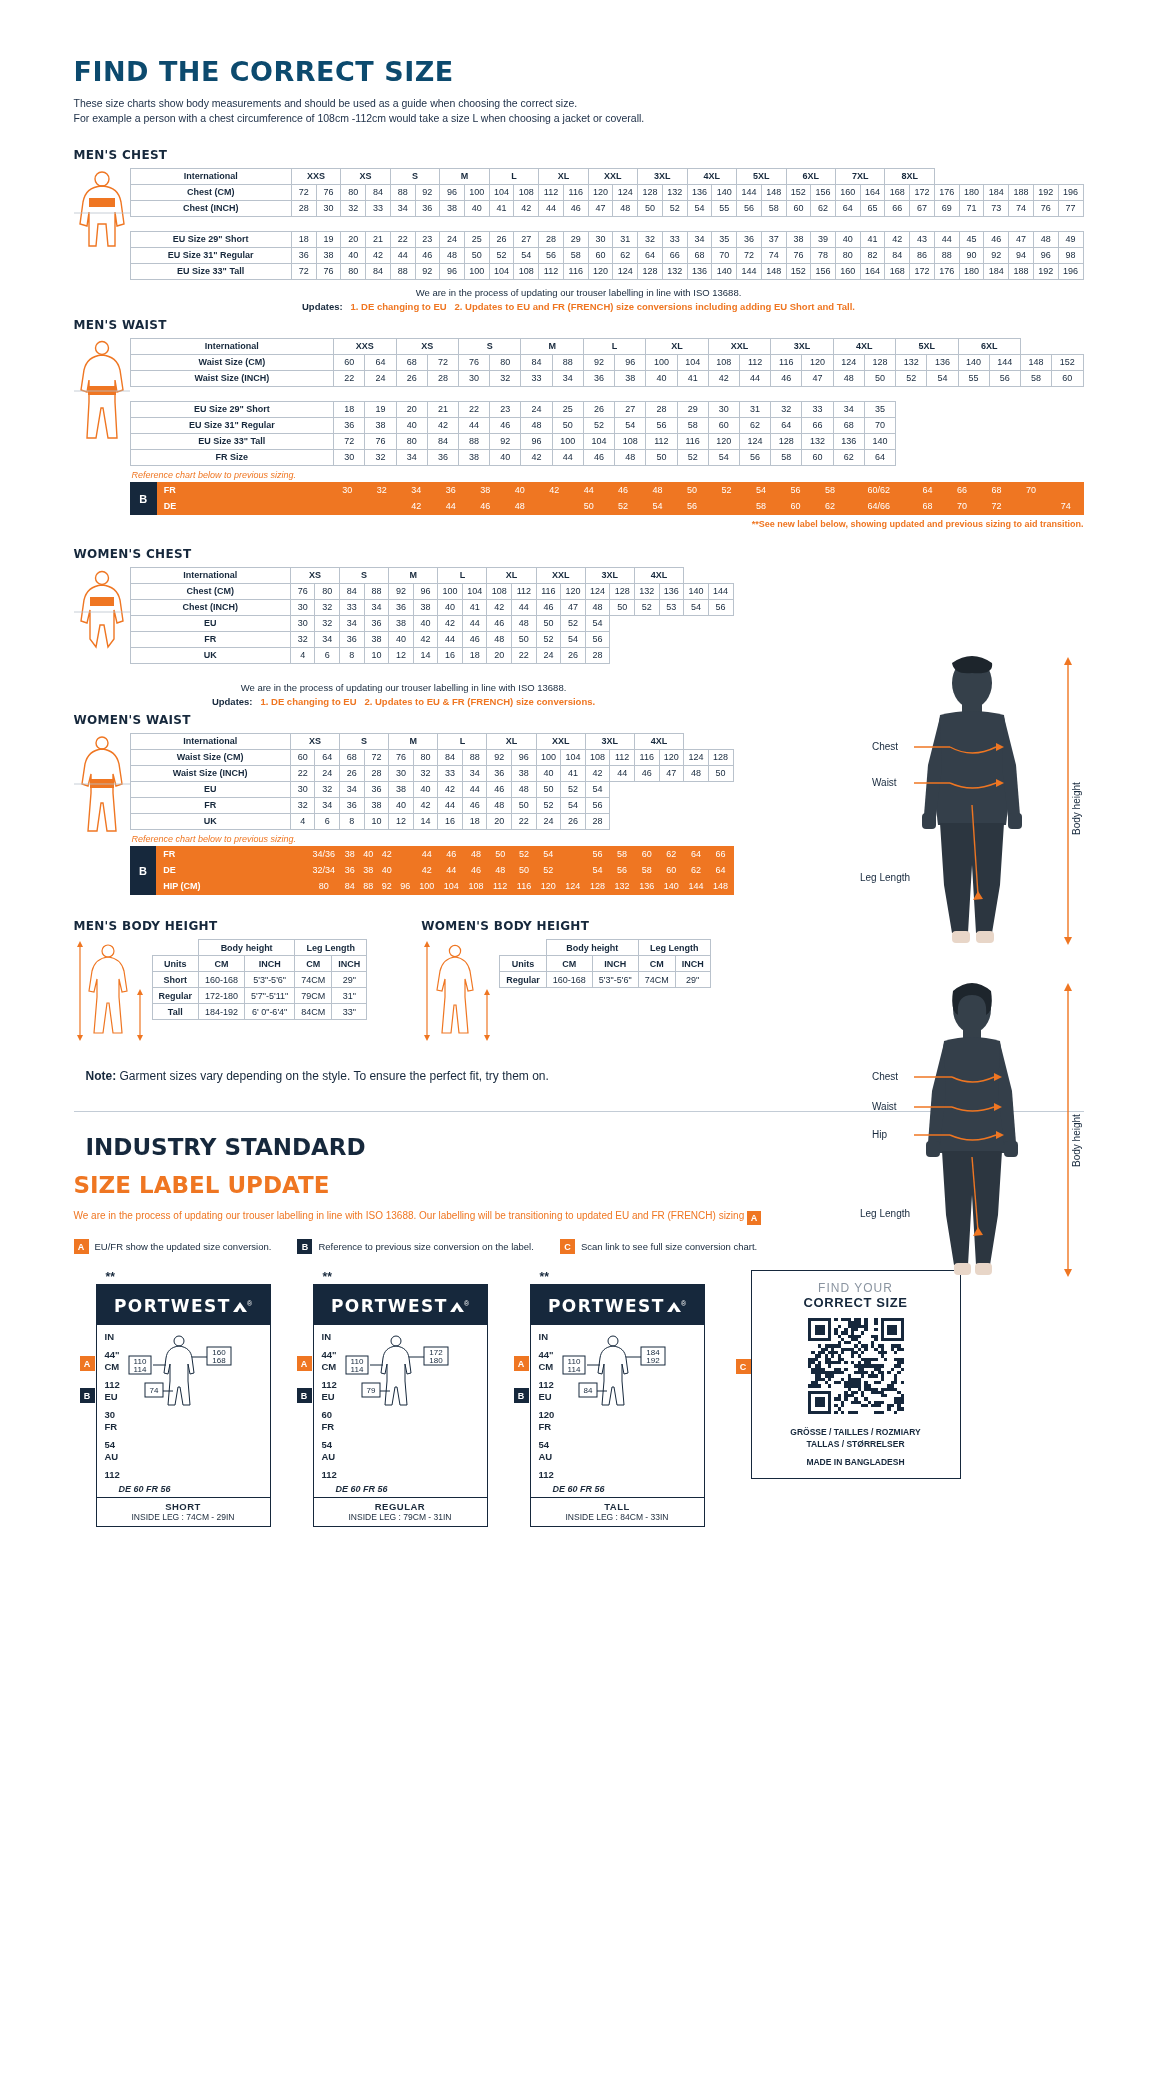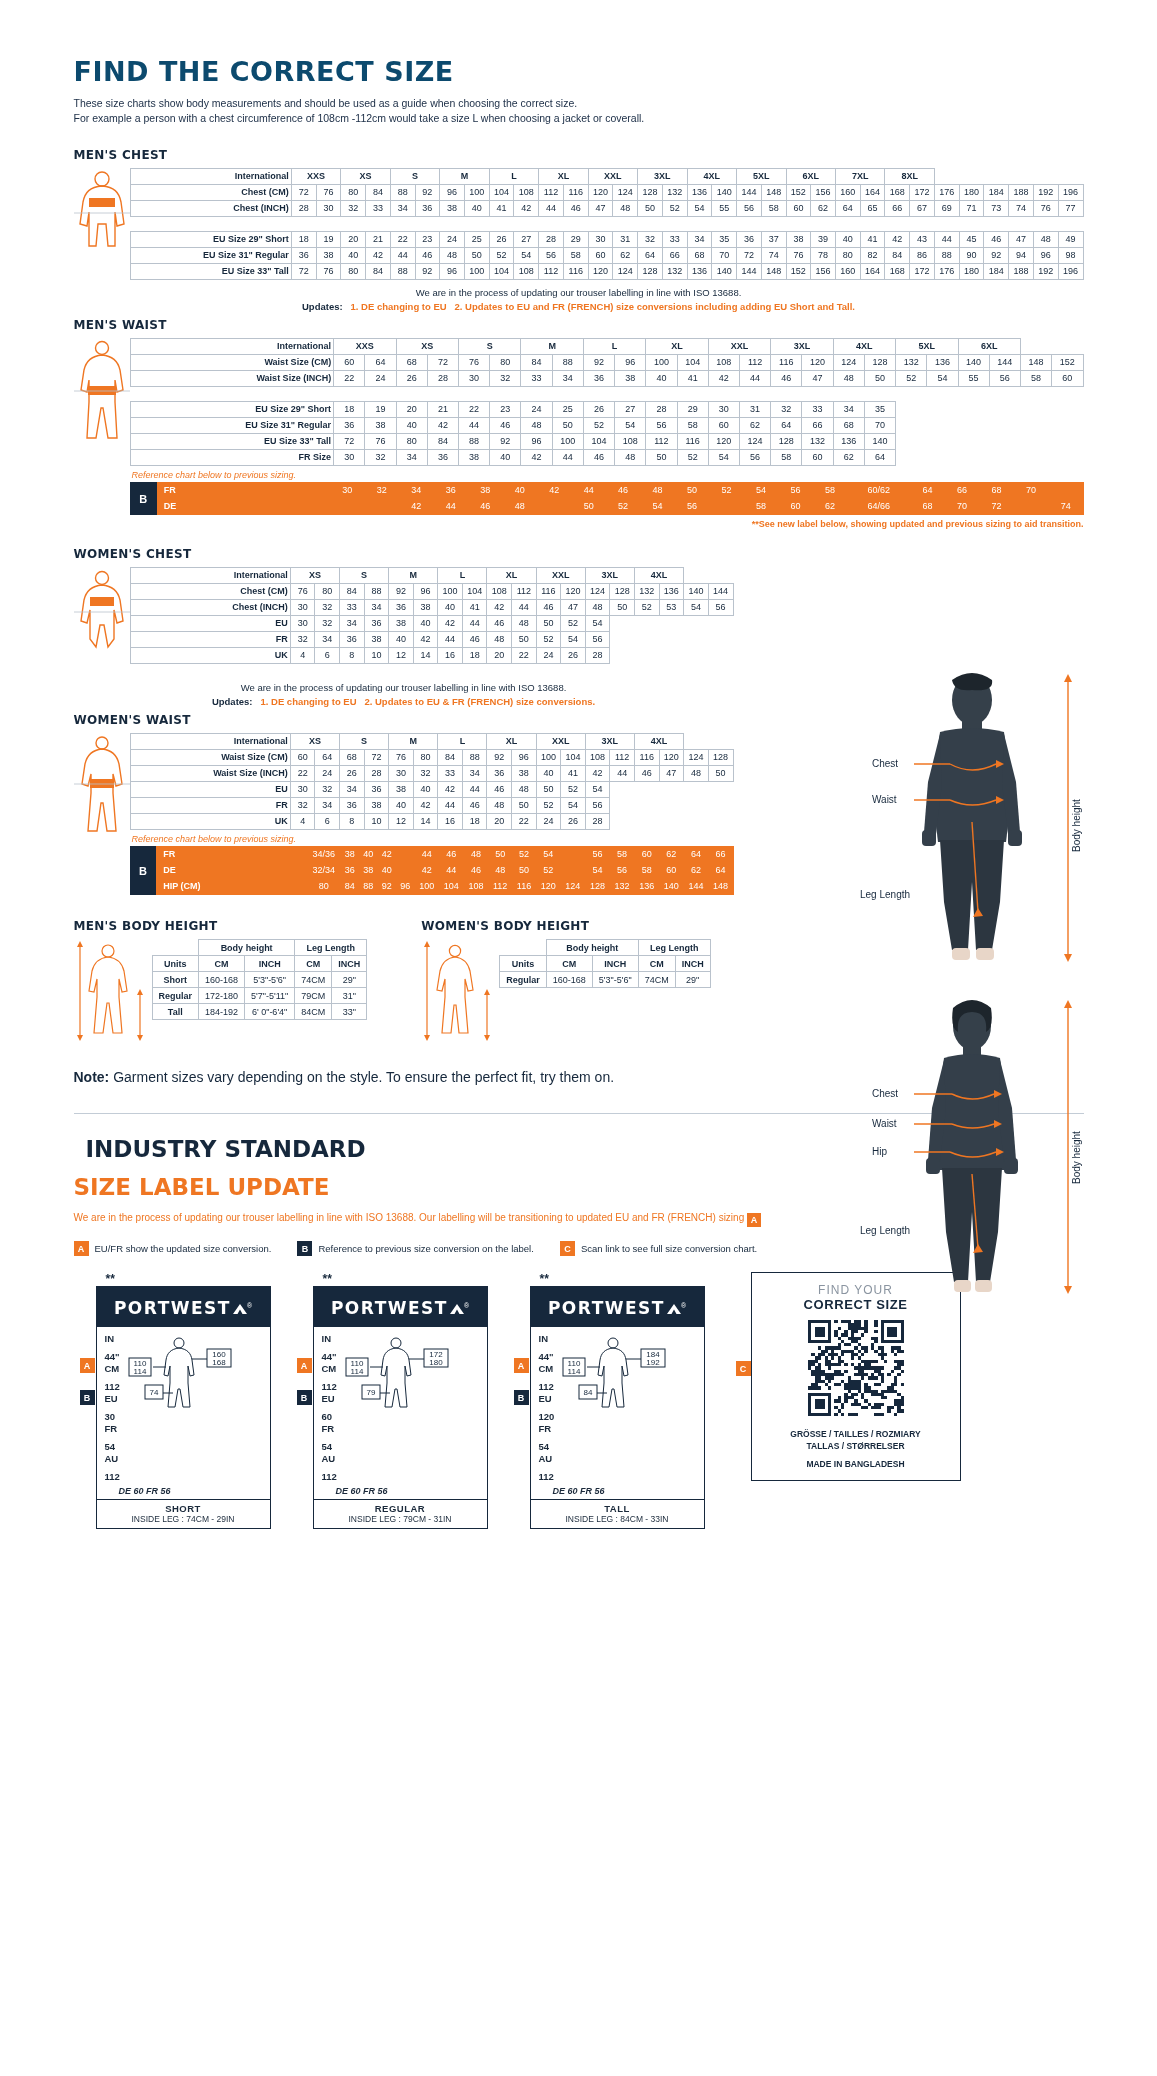--- a/index.html
+++ b/index.html
@@ -28,21 +28,21 @@
   .blockrow { display:flex; align-items:flex-start; }
   .figcol { width:56px; flex:0 0 56px; }
   .tblcol { flex:1 1 auto; }
 
   table.size { border-collapse:collapse; width:100%; font-size:9px; }
   table.size th, table.size td {
     border:1px solid #b9c2cc; padding:1px 2px; text-align:center;
     height:15px; line-height:13px; color:#16283c; font-weight:normal;
   }
   table.size th.lbl, table.size td.lbl {
-    text-align:right; padding-left:2px; font-weight:bold; width:150px; white-space:nowrap;
+    text-align:center; padding-left:2px; font-weight:bold; width:150px; white-space:nowrap;
   }
   table.size tr.hdr th { font-weight:bold; background:#ffffff; }
   table.size td.v { width:23px; }
   .spacer td { border:none !important; height:6px; padding:0; }
 
   .note-upd { font-size:9.5px; color:#16283c; margin:7px 0 3px 0; text-align:center; }
   .upd-line { font-size:9.5px; color:#ef7622; font-weight:bold; text-align:center; margin:0 0 6px 0;}
   .upd-line .k { color:#16283c; }
 
   .refnote { font-size:9px; color:#ef7622; font-style:italic; margin:4px 0 2px 2px; }
@@ -57,35 +57,35 @@
   table.orange { border-collapse:collapse; width:100%; font-size:9px; }
   table.orange td {
     border:1px solid #ef7622; background:#ef7622; color:#ffffff;
     text-align:center; height:15px; line-height:13px; padding:1px 2px;
   }
   table.orange td.lbl { text-align:left; padding-left:6px; font-weight:bold; width:150px; }
 
   .figsvg { display:block; }
 
   
-  .models { position:absolute; right:0; top:672px; width:230px; }
+  .models { position:absolute; right:0; top:655px; width:230px; }
   .model-card { position:relative; margin-bottom:22px; }
 
   
   .bh-row { display:flex; gap:54px; margin-top:24px; }
   .bh-block { flex:0 0 auto; }
   table.bh { border-collapse:collapse; font-size:9px; }
   table.bh th, table.bh td {
     border:1px solid #b9c2cc; padding:1px 6px; text-align:center; height:16px; color:#16283c;
     font-weight:normal;
   }
   table.bh th { font-weight:bold; }
   table.bh td.rl { font-weight:bold; }
 
-  .note-bottom { font-size:14px; color:#16283c; margin:26px 0 0 0; }
+  .note-bottom { font-size:12px; color:#16283c; margin:26px 0 0 12px; }
   .note-bottom b { font-weight:bold; }
 
   hr.div { border:none; border-top:1px solid #c3ccd6; margin:28px 0 22px 0; }
 
   h2.ind { font-size:23px; font-weight:bold; color:#16283c; margin:12px; font-family:"DejaVu Sans", sans-serif;}
   h2.ind2 { font-size:23px; font-weight:bold; color:#ef7622; margin:0 0 12px 0; font-family:"DejaVu Sans", sans-serif;}
   .ind-note { font-size:10px; color:#ef7622; margin:0 0 14px 0; }
   .ind-note .sq { display:inline-block; width:14px; height:14px; background:#ef7622; color:#fff;
     text-align:center; line-height:14px; font-weight:bold; font-size:9px; vertical-align:-2px;}
   .legend { display:flex; gap:26px; font-size:9.5px; color:#16283c; margin-bottom:16px; flex-wrap:wrap;}

